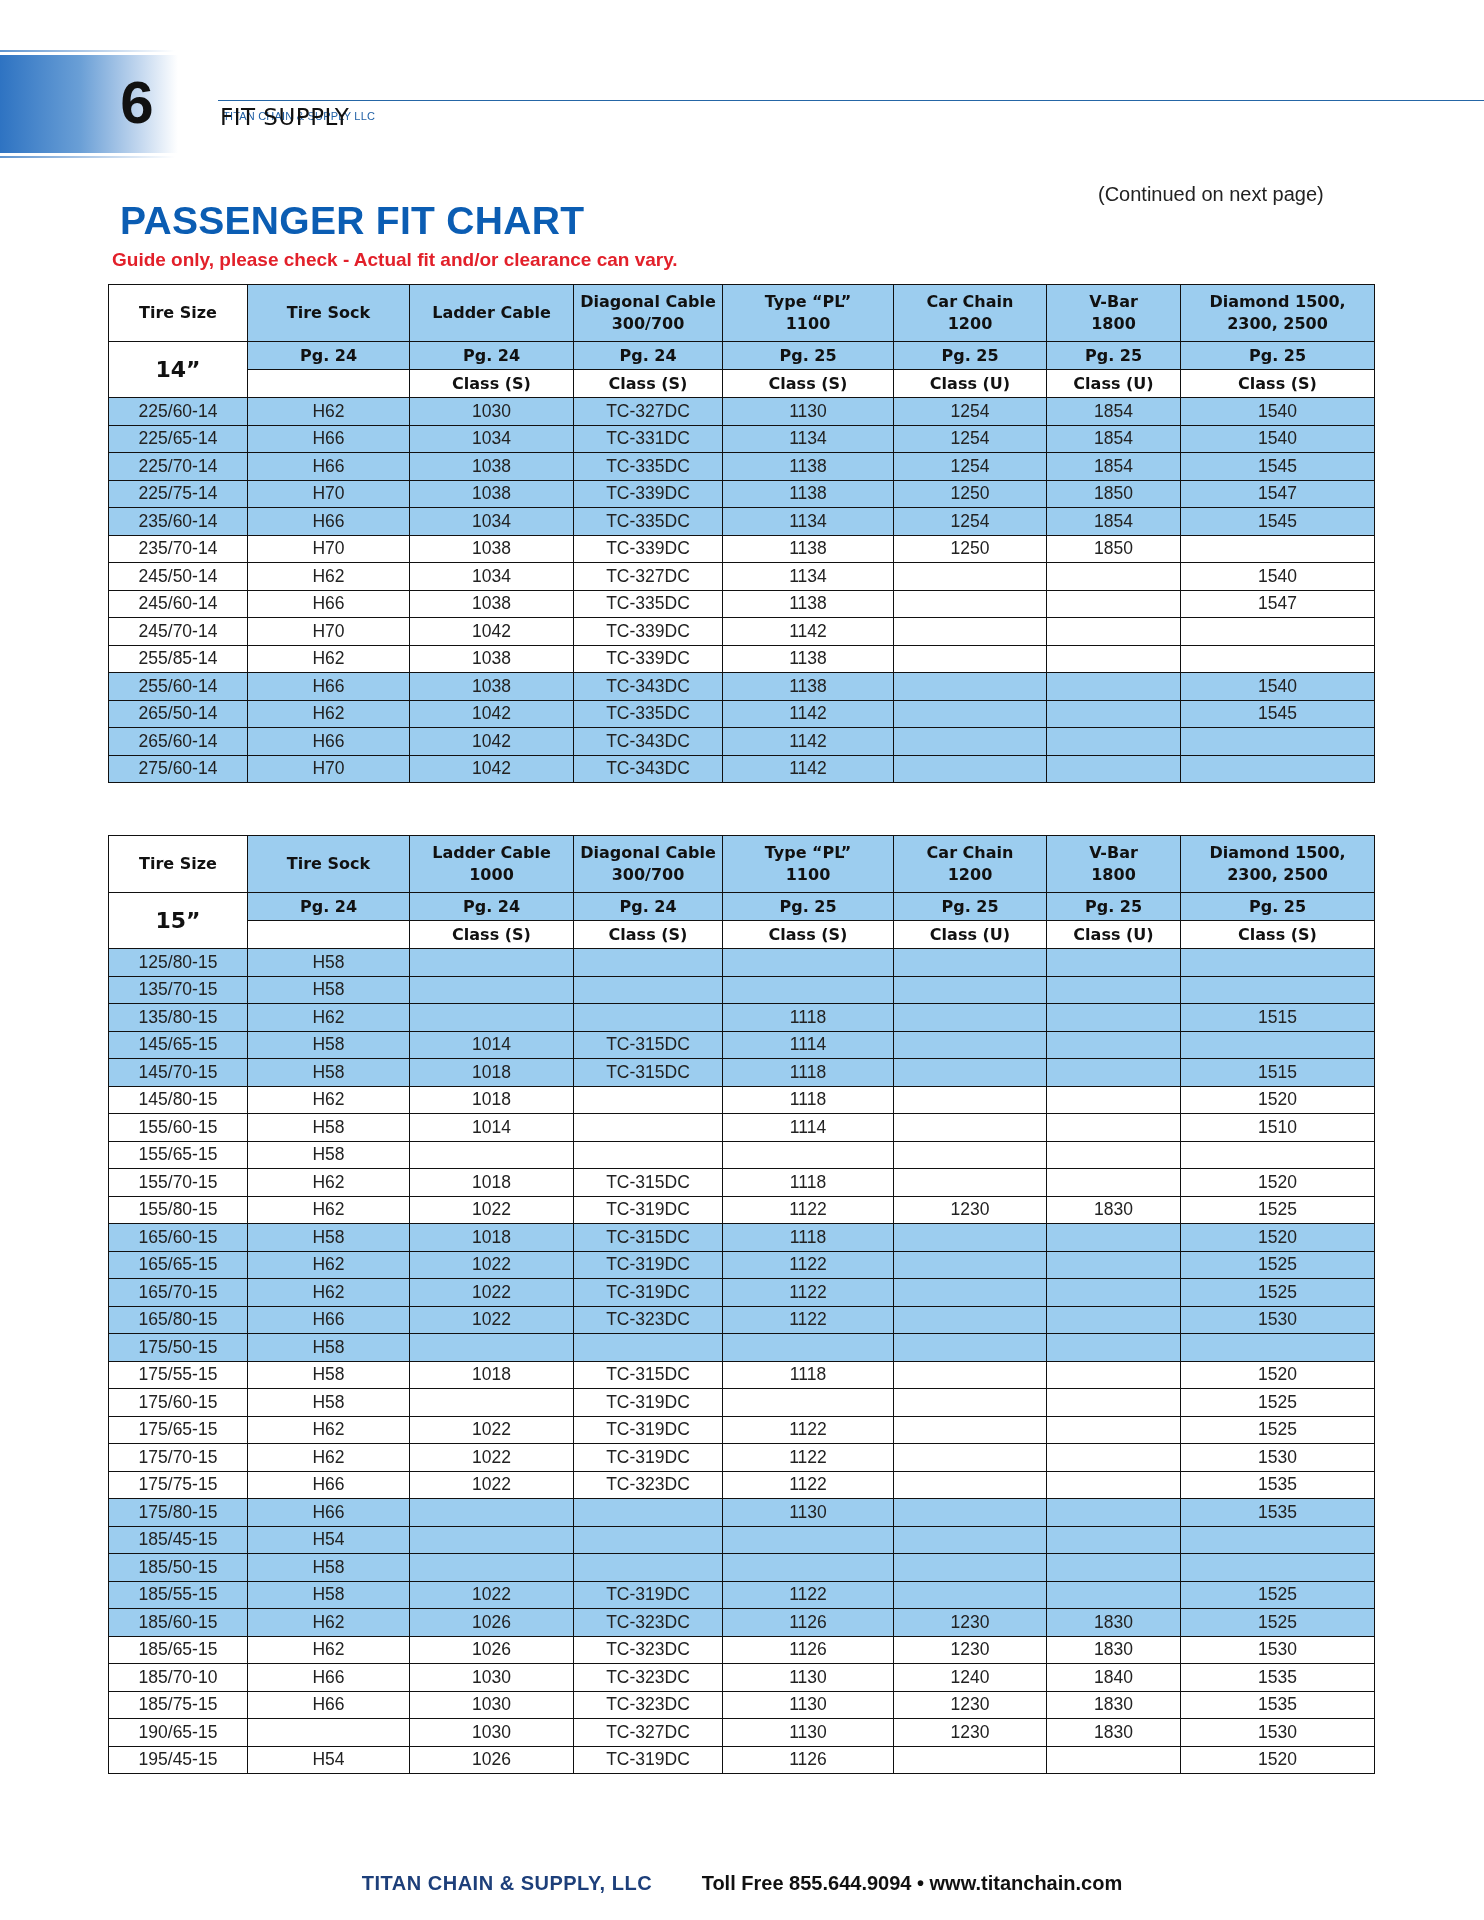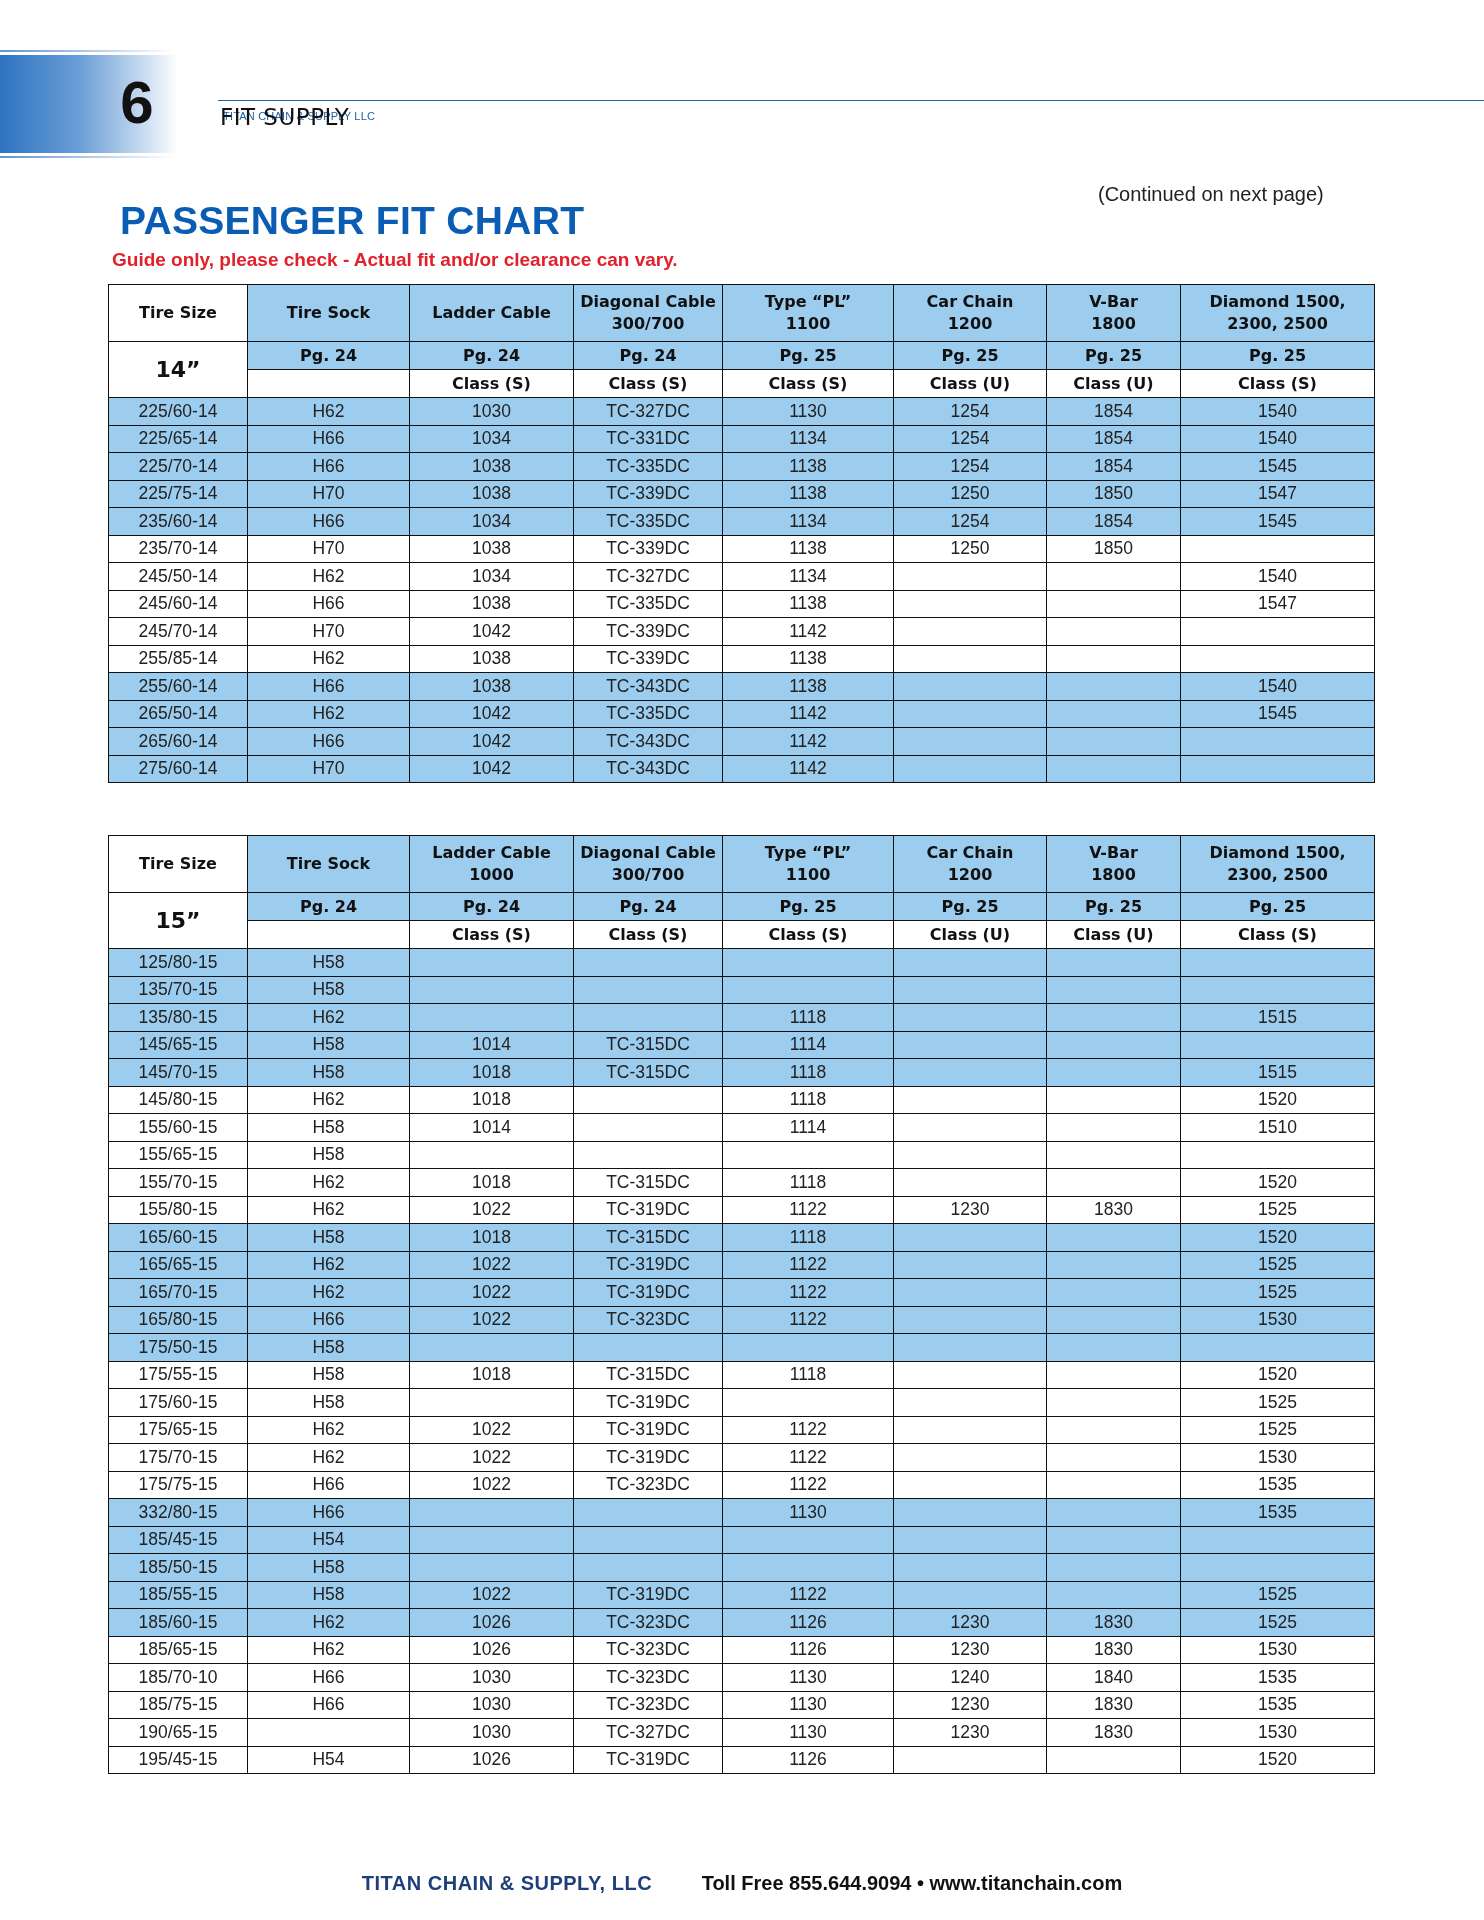--- a/index.html
+++ b/index.html
@@ -521,21 +521,21 @@
         <td>175/75-15</td>
         <td>H66</td>
         <td>1022</td>
         <td>TC-323DC</td>
         <td>1122</td>
         <td></td>
         <td></td>
         <td>1535</td>
       </tr>
       <tr class="blue">
-        <td>332/80-15</td>
+        <td>175/80-15</td>
         <td>H66</td>
         <td></td>
         <td></td>
         <td>1130</td>
         <td></td>
         <td></td>
         <td>1535</td>
       </tr>
       <tr class="blue">
         <td>185/45-15</td>

